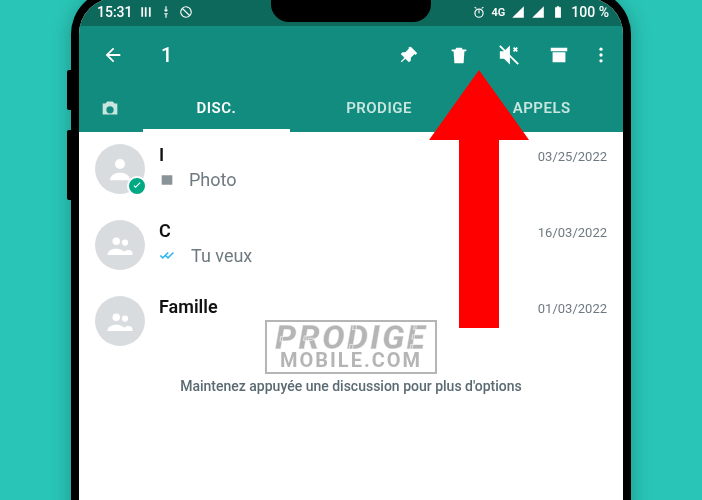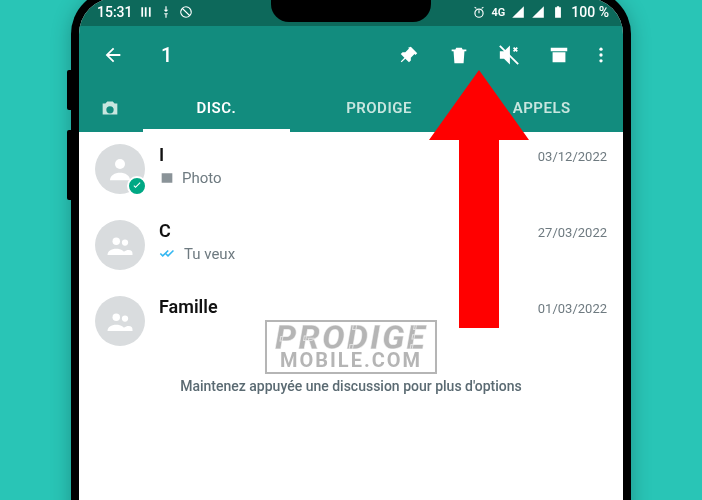--- a/index.html
+++ b/index.html
@@ -97,21 +97,21 @@
   .avatar .check {
     position:absolute; right:-2px; bottom:-2px; width:20px; height:20px;
     background:#00a884; border:2px solid #fff; border-radius:50%;
     display:flex; align-items:center; justify-content:center;
   }
   .avatar .check svg { width:12px; height:12px; fill:#fff; }
   .chat-body { flex:1; min-width:0; }
   .chat-top { display:flex; justify-content:space-between; align-items:baseline; }
   .chat-name { font-size:18px; font-weight:600; color:#111; }
   .chat-date { font-size:13px; color:#6e7a80; }
-  .chat-sub { display:flex; align-items:center; gap:7px; margin-top:4px; color:#6e7a80; font-size:15px; }
+  .chat-sub { display:flex; align-items:center; gap:14px; margin-top:4px; color:#6e7a80; font-size:18px; }
   .chat-sub svg.photo { width:16px; height:16px; fill:#8a9398; }
   .chat-sub svg.dbl { width:18px; height:14px; fill:#34b7f1; }
 
   .hint { text-align:center; padding:18px 12px; color:#5a6a72; font-size:14px; font-weight:500; }
 
   
   .arrow {
     position:absolute; z-index:20; pointer-events:none;
   }
 
@@ -247,21 +247,21 @@
             </div>
             <div class="check">
               <svg viewBox="0 0 24 24">
                   <path d="M9 16l-4-4 1.4-1.4L9 13.2l8.6-8.6L19 6z"></path>
                 </svg>
             </div>
           </div>
           <div class="chat-body">
             <div class="chat-top">
               <span class="chat-name">I</span>
-              <span class="chat-date">03/12/2022</span>
+              <span class="chat-date">03/25/2022</span>
             </div>
             <div class="chat-sub">
               <svg class="photo" viewBox="0 0 24 24">
                   <path d="M4 5h16v14H4zm2 11l3-4 2 2 3-4 4 6z"></path>
                 </svg>
               <span>Photo</span>
             </div>
           </div>
         </div>
 
@@ -271,21 +271,21 @@
               <svg viewBox="0 0 24 24">
                   <circle cx="9" cy="9" r="3"></circle>
                   <circle cx="16" cy="10" r="2.5"></circle>
                   <path d="M2 20c0-3 3-5 7-5s7 2 7 5zM14 20c0-2 2-4 5-4 2 0 3 1 3 3v1z"></path>
                 </svg>
             </div>
           </div>
           <div class="chat-body">
             <div class="chat-top">
               <span class="chat-name">C</span>
-              <span class="chat-date">27/03/2022</span>
+              <span class="chat-date">16/03/2022</span>
             </div>
             <div class="chat-sub">
               <svg class="dbl" viewBox="0 0 24 14">
                   <path d="M1 7l4 4L13 3l-1.5-1.5L5 8 2.5 5.5zM8 7l4 4L20 3l-1.5-1.5L12 8 9.5 5.5z"></path>
                 </svg>
               <span>Tu veux</span>
             </div>
           </div>
         </div>
 

